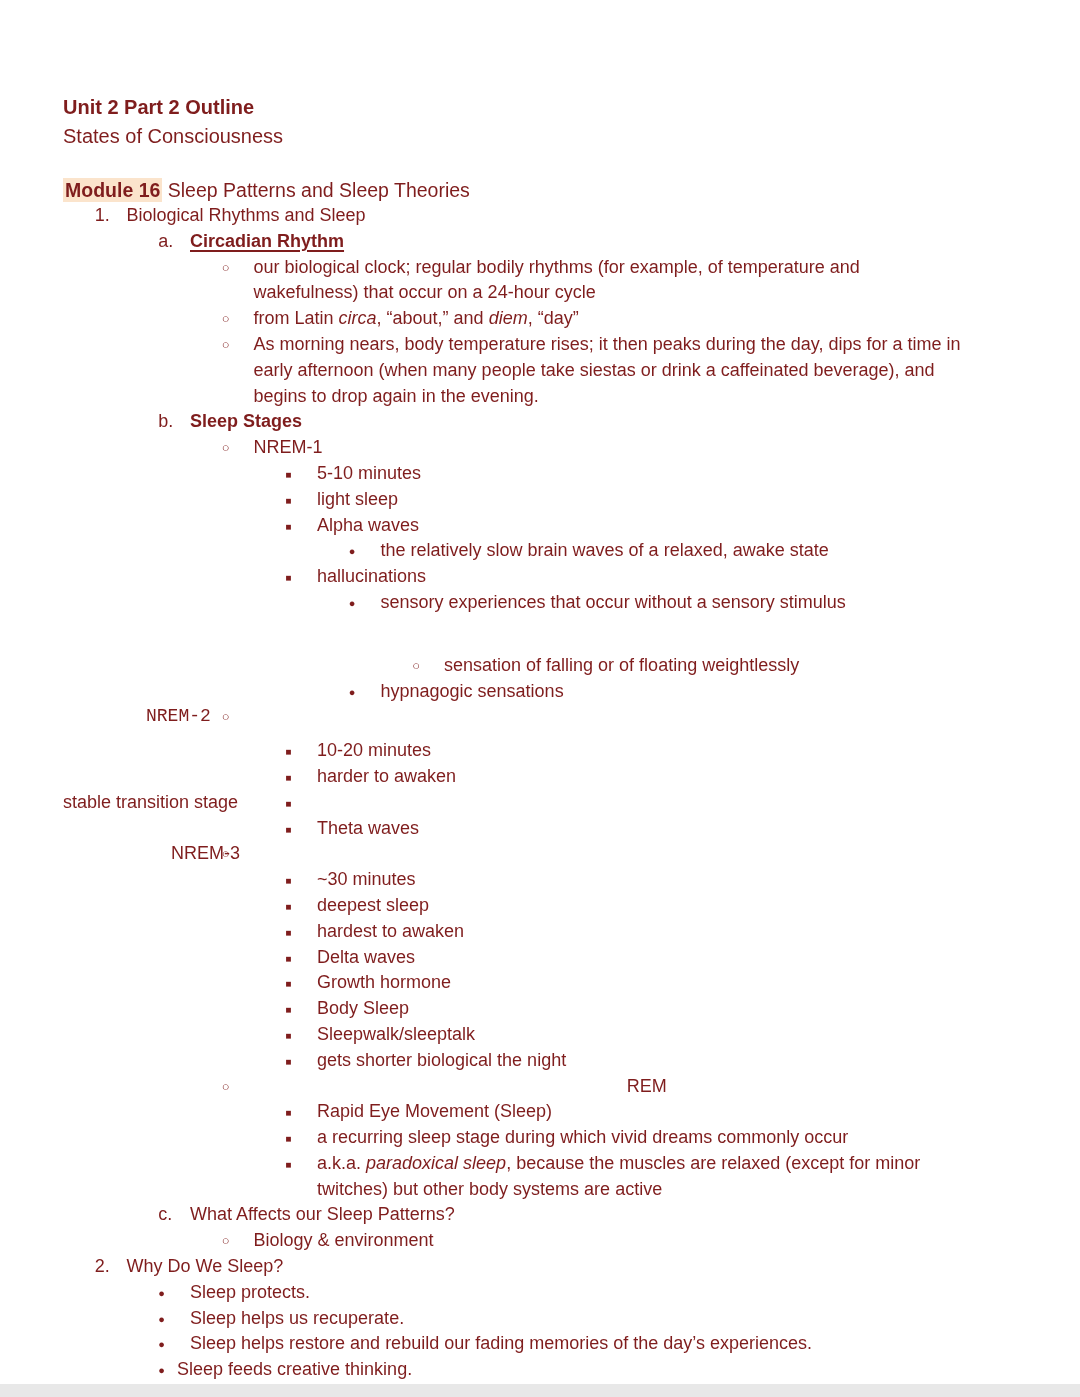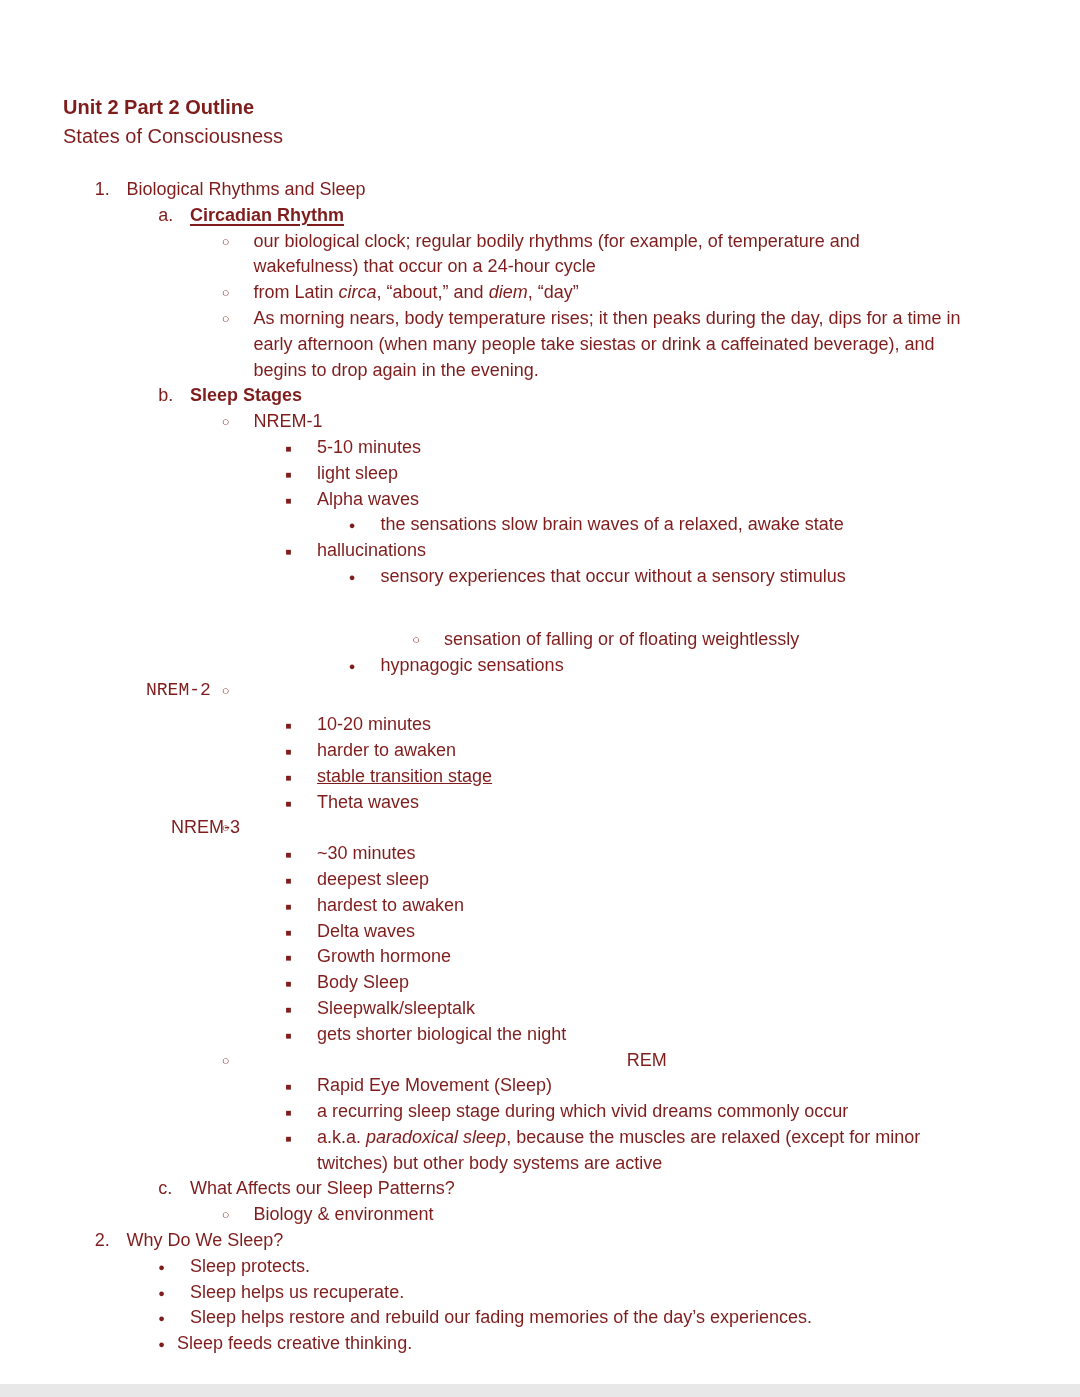--- a/index.html
+++ b/index.html
@@ -27,20 +27,21 @@
   .hl{padding:1px 2px;}
 </style>
 </head>
 <body>
 
 <div class="page">
   <div class="doc">
     <div class="h-line title">Unit 2 Part 2 Outline</div>
     <div class="h-line">States of Consciousness</div>
     <div class="spacer-line"></div>
+    <div class="module-line"><span class="b hl" style="background: rgb(251, 228, 204);">Module 16</span><span> Sleep Patterns and Sleep Theories</span></div>
     <div class="outline">
         <div class="row">
           <span class="marker m-label" style="left: 31.75px;">1.</span>
           <div class="txt" style="margin-left: 63.5px;"><span>Biological Rhythms and Sleep</span></div>
         </div>
         <div class="row">
           <span class="marker m-label" style="left: 95.25px;">a.</span>
           <div class="txt" style="margin-left: 127px;"><span class="b u">Circadian Rhythm</span></div>
         </div>
         <div class="row">
@@ -73,21 +74,21 @@
         <div class="row">
           <span class="marker g-square" style="left: 222.25px;">■</span>
           <div class="txt" style="margin-left: 254px;"><span>light sleep</span></div>
         </div>
         <div class="row">
           <span class="marker g-square" style="left: 222.25px;">■</span>
           <div class="txt" style="margin-left: 254px;"><span>Alpha waves</span></div>
         </div>
         <div class="row">
           <span class="marker g-disc" style="left: 285.75px;">●</span>
-          <div class="txt" style="margin-left: 317.5px;"><span>the sensations slow brain waves of a relaxed, awake state</span></div>
+          <div class="txt" style="margin-left: 317.5px;"><span>the relatively slow brain waves of a relaxed, awake state</span></div>
         </div>
         <div class="row">
           <span class="marker g-square" style="left: 222.25px;">■</span>
           <div class="txt" style="margin-left: 254px;"><span>hallucinations</span></div>
         </div>
         <div class="row">
           <span class="marker g-disc" style="left: 285.75px;">●</span>
           <div class="txt" style="margin-left: 317.5px;"><span>sensory experiences that occur without a sensory stimulus</span></div>
         </div>
         <div class="row">
@@ -105,21 +106,21 @@
         <div class="row">
           <span class="marker g-square" style="left: 222.25px;">■</span>
           <div class="txt" style="margin-left: 254px; margin-top: 8px;"><span>10-20 minutes</span></div>
         </div>
         <div class="row">
           <span class="marker g-square" style="left: 222.25px;">■</span>
           <div class="txt" style="margin-left: 254px;"><span>harder to awaken</span></div>
         </div>
         <div class="row">
           <span class="marker g-square" style="left: 222.25px;">■</span>
-          <div class="txt" style="margin-left: 254px; text-decoration: underline;"><span>stable transition stage</span></div>
+          <div class="txt" style=""><span>stable transition stage</span></div>
         </div>
         <div class="row">
           <span class="marker g-square" style="left: 222.25px;">■</span>
           <div class="txt" style="margin-left: 254px;"><span>Theta waves</span></div>
         </div>
         <div class="row">
           <span class="marker g-circle" style="left: 158.75px;">○</span>
           <div class="txt" style="margin-left: 108px;"><span>NREM-3</span></div>
         </div>
         <div class="row">

